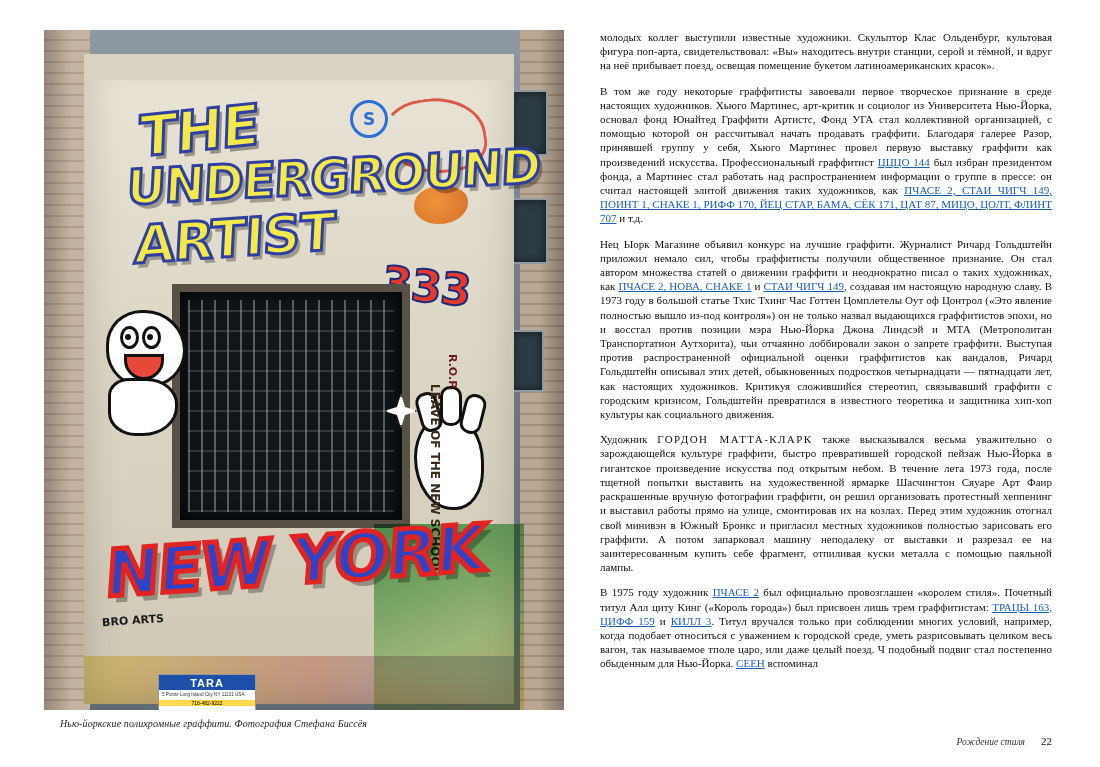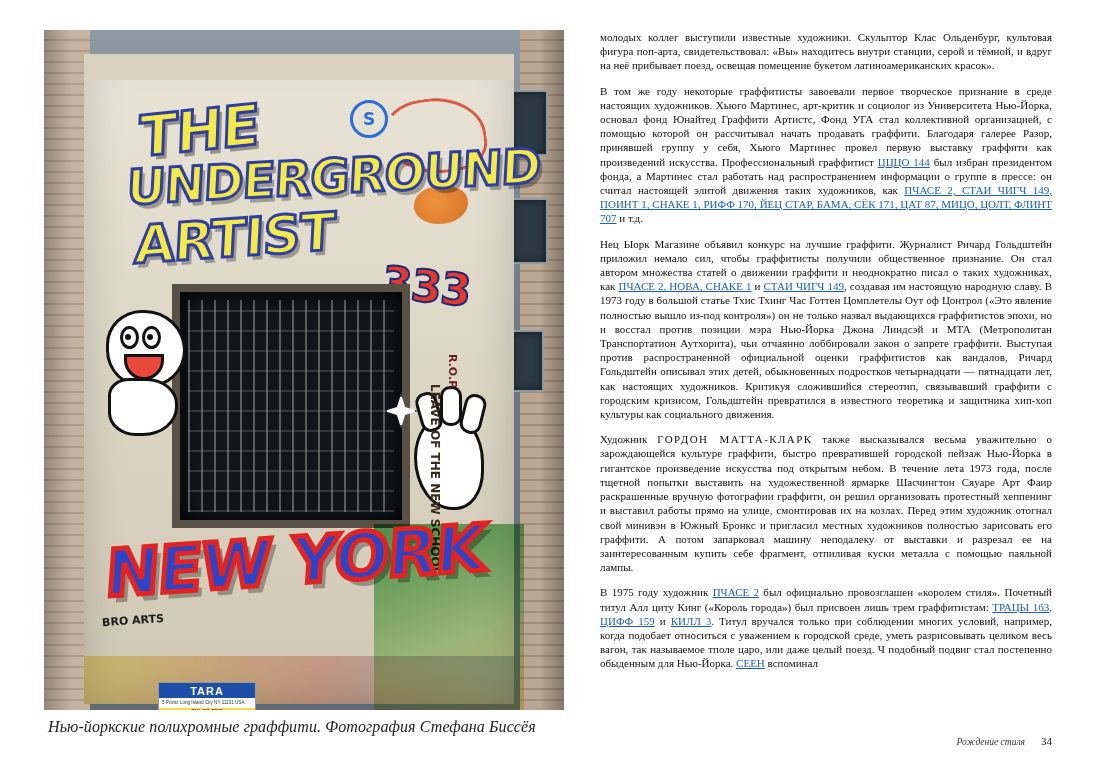--- a/index.html
+++ b/index.html
@@ -31,26 +31,26 @@
   }
   .photo {
     position: relative;
     width: 520px;
     height: 680px;
     overflow: hidden;
     background: #6f7d86;
   }
   .photo-caption {
     position: absolute;
-    left: 4px;
+    left: 16px;
     top: 688px;
     width: 520px;
     font-family: "Liberation Serif", serif;
     font-style: italic;
-    font-size: 16px;
+    font-size: 10px;
     color: #222;
     letter-spacing: .1px;
   }
 
   
   .sky {
     position: absolute;
     inset: 0;
     background:
       linear-gradient(180deg,#8d9aa2 0%, #7d8b95 18%, #6d7a84 45%, #5f6b74 100%);
@@ -263,21 +263,20 @@
   }
   
   .plate {
     position: absolute;
     left: 74px; top: 620px;
     width: 96px; height: 42px;
     background: #fff;
     border: 1px solid #999;
     font-family: "Liberation Sans", sans-serif;
     overflow:hidden;
-    margin-top:8px;
   }
   .plate .plate-top {
     background: #1e4fa8; color:#fff; font-weight:bold; font-size:11px;
     text-align:center; padding:2px 0 1px;
     letter-spacing: 1px;
   }
   .plate .plate-mid { font-size:4.6px; color:#333; padding:2px 3px; line-height:1.35;}
   .plate .plate-bot { font-size:5px; color:#000; text-align:center; background:#ffd94a; }
 
   
@@ -396,16 +395,16 @@
   <div class="text-col">
     <p class="para">молодых коллег выступили известные художники. Скульптор Клас Ольденбург, культовая фигура поп-арта, свидетельствовал: «Вы» находитесь внутри станции, серой и тёмной, и вдруг на неё прибывает поезд, освещая помещение букетом латиноамериканских красок».</p>
     <p class="para">В том же году некоторые граффитисты завоевали первое творческое признание в среде настоящих художников. Хьюго Мартинес, арт-критик и социолог из Университета Нью-Йорка, основал фонд Юнайтед Граффити Артистс, Фонд УГА стал коллективной организацией, с помощью которой он рассчитывал начать продавать граффити. Благодаря галерее Разор, принявшей группу у себя, Хьюго Мартинес провел первую выставку граффити как произведений искусства. Профессиональный граффитист <span class="hl">ЦЦЦО 144</span> был избран президентом фонда, а Мартинес стал работать над распространением информации о группе в прессе: он считал настоящей элитой движения таких художников, как <span class="hl">ПЧАСЕ 2, СТАИ ЧИГЧ 149, ПОИНТ 1, СНАКЕ 1, РИФФ 170, ЙЕЦ СТАР, БАМА, СЁК 171, ЦАТ 87, МИЦО, ЦОЛТ, ФЛИНТ 707</span> и т.д.</p>
     <p class="para">Нец Ыорк Магазине объявил конкурс на лучшие граффити. Журналист Ричард Гольдштейн приложил немало сил, чтобы граффитисты получили общественное признание. Он стал автором множества статей о движении граффити и неоднократно писал о таких художниках, как <span class="hl">ПЧАСЕ 2, НОВА, СНАКЕ 1</span> и <span class="hl">СТАИ ЧИГЧ 149</span>, создавая им настоящую народную славу. В 1973 году в большой статье Тхис Тхинг Час Готтен Цомплетелы Оут оф Цонтрол («Это явление полностью вышло из-под контроля») он не только назвал выдающихся граффитистов эпохи, но и восстал против позиции мэра Нью-Йорка Джона Линдсэй и МТА (Метрополитан Транспортатион Аутхорита), чьи отчаянно лоббировали закон о запрете граффити. Выступая против распространенной официальной оценки граффитистов как вандалов, Ричард Гольдштейн описывал этих детей, обыкновенных подростков четырнадцати — пятнадцати лет, как настоящих художников. Критикуя сложившийся стереотип, связывавший граффити с городским кризисом, Гольдштейн превратился в известного теоретика и защитника хип-хоп культуры как социального движения.</p>
     <p class="para">Художник <span class="sp">ГОРДОН МАТТА-КЛАРК</span> также высказывался весьма уважительно о зарождающейся культуре граффити, быстро превратившей городской пейзаж Нью-Йорка в гигантское произведение искусства под открытым небом. В течение лета 1973 года, после тщетной попытки выставить на художественной ярмарке Шасчингтон Сяуаре Арт Фаир раскрашенные вручную фотографии граффити, он решил организовать протестный хеппенинг и выставил работы прямо на улице, смонтировав их на козлах. Перед этим художник отогнал свой минивэн в Южный Бронкс и пригласил местных художников полностью зарисовать его граффити. А потом запарковал машину неподалеку от выставки и разрезал ее на заинтересованным купить себе фрагмент, отпиливая куски металла с помощью паяльной лампы.</p>
     <p class="para">В 1975 году художник <span class="hl">ПЧАСЕ 2</span> был официально провозглашен «королем стиля». Почетный титул Алл цитy Кинг («Король города») был присвоен лишь трем граффитистам: <span class="hl">ТРАЦЫ 163, ЦИФФ 159</span> и <span class="hl">КИЛЛ 3</span>. Титул вручался только при соблюдении многих условий, например, когда подобает относиться с уважением к городской среде, уметь разрисовывать целиком весь вагон, так называемое тполе царо, или даже целый поезд. Ч подобный подвиг стал постепенно обыденным для Нью-Йорка. <span class="hl">СЕЕН</span> вспоминал</p>
   </div>
 
   <div class="footer">
     <span class="chapter">Рождение стиля</span>
-    <span class="pageno">34</span>
+    <span class="pageno">22</span>
   </div>
 
 </div>
 
 </body></html>

